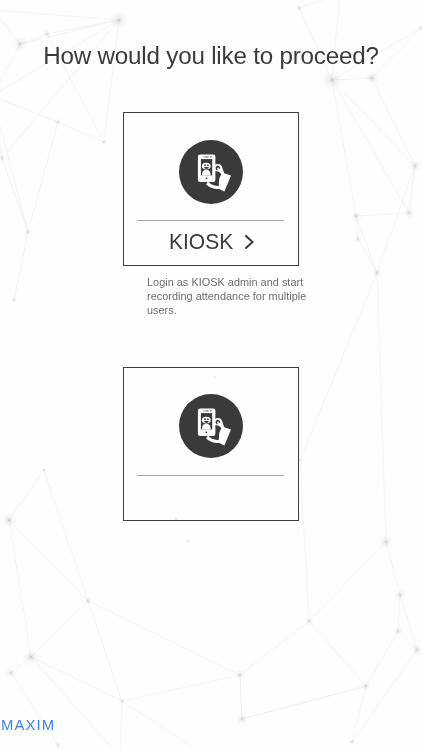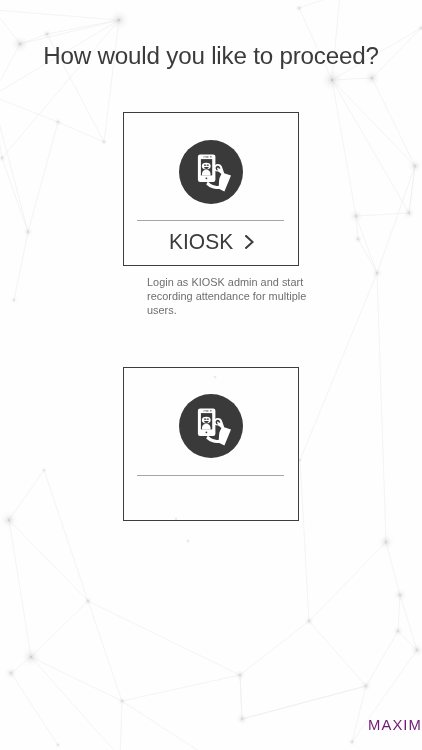--- a/index.html
+++ b/index.html
@@ -25,22 +25,22 @@
   .labelrow{position:absolute;left:0;right:0;top:115px;height:28px;
             display:flex;align-items:center;justify-content:center;}
   .label{font-size:22.3px;color:#3b3b3b;line-height:1;display:inline-block;transform:scaleX(0.94);transform-origin:center;}
   .chev{margin-left:9.5px;display:block;}
 
   .desc{position:absolute;left:123px;font-size:10.9px;line-height:13.9px;
         color:#6e6e6e;width:170px;letter-spacing:0.02px;margin-left:24px;}
   .desc1{top:276px;}
   .desc2{top:530px;}
 
-  .footer{position:absolute;left:0;top:717px;width:422px;text-align:right;
-          font-size:14.8px;color:#701a75;letter-spacing:1.1px;text-indent:1.1px;}
+  .footer{position:absolute;left:0;top:717px;width:422px;text-align:left;
+          font-size:14.8px;color:#3b82f6;letter-spacing:1.1px;text-indent:1.1px;}
 </style>
 </head>
 <body>
 
 <div class="page">
 
   <svg class="bg" viewBox="0 0 422 750" width="422" height="750">
     <defs>
       <radialGradient id="nodeGlow">
         <stop offset="0%" stop-color="#a8a8a8" stop-opacity="0.42"></stop>

